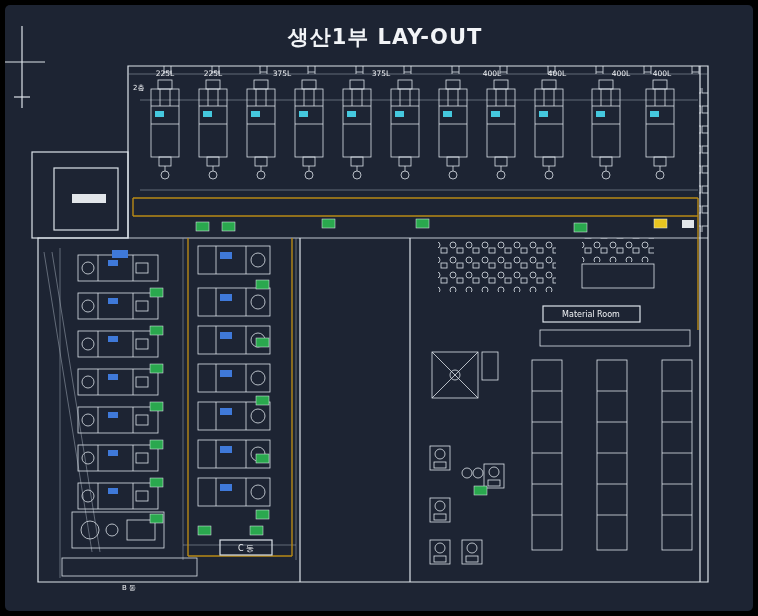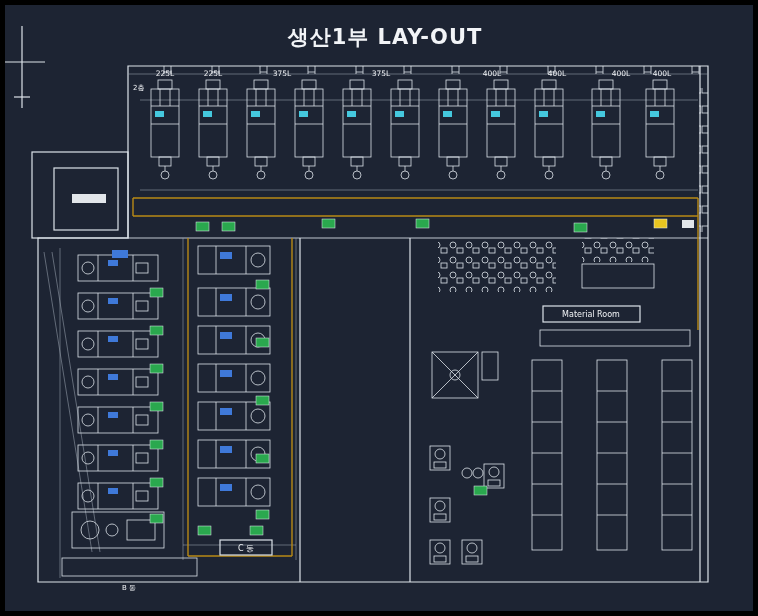--- a/index.html
+++ b/index.html
@@ -1,17 +1,17 @@
 <!DOCTYPE html>
 <html style="--bg: #1d2433; --line: #dde3ea; --dim: #9aa4b0; --green: #2aa84e; --yellow: #e8c520; --orange: #b98a16; --blue: #3f79d9; --cyan: #45c8de;"><head>
 <meta charset="utf-8">
 <style>
   html,body{margin:0;padding:0;width:758px;height:616px;background:#000;overflow:hidden;}
   .outer{position:absolute;inset:0;background:#000;border-radius:6px;}
-  .canvas{position:absolute;inset:5px;background:var(--bg,#1d2433);border-radius:0;}
+  .canvas{position:absolute;inset:5px;background:var(--bg,#1d2433);border-radius:5px;}
   svg{display:block;}
   .w{stroke:var(--line,#dde3ea);fill:none;stroke-width:1.2;}
   .wline{stroke:var(--line,#dde3ea);fill:none;stroke-width:0.8;}
   .thin{stroke:var(--dim,#9aa4b0);fill:none;stroke-width:0.7;opacity:.8;}
   .greenm{fill:var(--green,#2aa84e);stroke:#e8eef4;stroke-width:0.5;}
   .yellowm{fill:var(--yellow,#e8c520);stroke:#e8eef4;stroke-width:0.5;}
   .whitem{fill:#e2e6ea;stroke:none;}
   .bluef{fill:var(--blue,#3f79d9);stroke:none;}
   .cyanf{fill:var(--cyan,#45c8de);stroke:none;}
   .orange{stroke:var(--orange,#b98a16);fill:none;stroke-width:1.4;}

